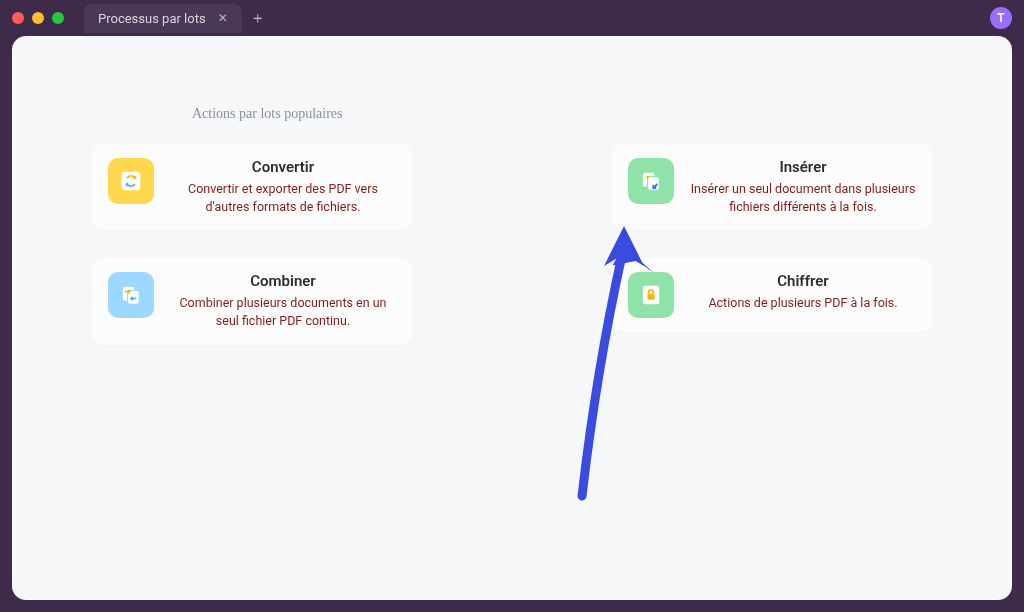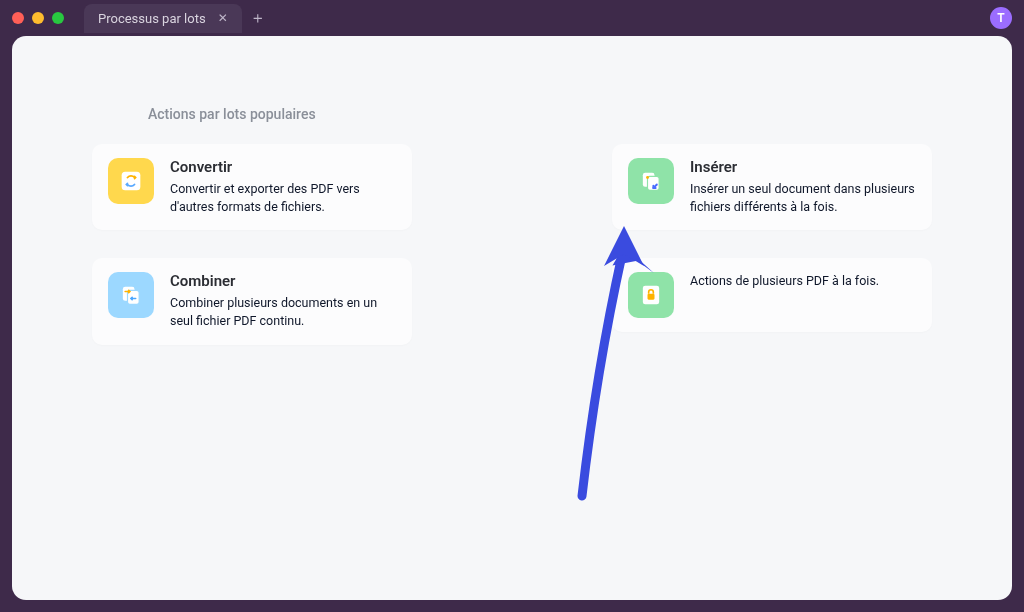--- a/index.html
+++ b/index.html
@@ -44,48 +44,49 @@
 
   .page {
     position: absolute; left: 12px; right: 12px; top: 36px; bottom: 12px;
     background: #f6f7f9;
     border-radius: 14px;
     padding: 70px 80px 40px 80px;
   }
 
   .section-label {
     color: #8a8f99; font-size: 14px; font-weight: 500;
-    margin-left: 56px; margin-bottom: 22px;
+    margin-left: 100px; margin-bottom: 22px; font-family: Liberation Serif, serif;
   }
 
   .grid {
     display: grid;
     grid-template-columns: 1fr 1fr;
     column-gap: 200px;
     row-gap: 28px;
     align-items: start;
   }
 
   .card {
     background: #fcfcfd;
     border-radius: 10px;
     box-shadow: 0 1px 2px rgba(0,0,0,0.02);
     padding: 14px 16px;
     display: flex; gap: 16px;
     align-items: flex-start;
     cursor: pointer;
+    text-align: center;
   }
   .icon-wrap {
     width: 46px; height: 46px; border-radius: 10px;
     display: flex; align-items: center; justify-content: center;
     flex-shrink: 0;
   }
   .card-text { flex: 1; }
   .card-title { font-size: 15px; font-weight: 600; color: #2b2d33; margin-bottom: 4px; }
-  .card-desc  { font-size: 12.5px; color: #0f172a; line-height: 1.45; }
+  .card-desc  { font-size: 12.5px; color: #7f1d1d; line-height: 1.45; }
 
   .icon-svg { width: 28px; height: 28px; }
 
   
   .arrow {
     position: absolute;
     left: 540px; top: 170px;
     pointer-events: none;
   }
 </style>
@@ -169,20 +170,21 @@
 
       <div class="card">
         <div class="icon-wrap" style="background:#8fe3a8">
           <svg class="icon-svg" viewBox="0 0 24 24" fill="none">
             <rect x="5" y="4" width="14" height="16" rx="2" fill="#fff"></rect>
             <rect x="9" y="11" width="6" height="5" rx="1" fill="#ffb300"></rect>
             <path d="M10 11 v-1.5 a2 2 0 0 1 4 0 V11" stroke="#ffb300" stroke-width="1.4" fill="none"></path>
           </svg>
         </div>
         <div class="card-text">
+          <div class="card-title">Chiffrer</div>
           <div class="card-desc">Actions de plusieurs PDF à la fois.</div>
         </div>
       </div>
 
 
       <div></div>
 
     </div>
 
     <svg class="arrow" width="120" height="300" viewBox="0 0 120 300">

